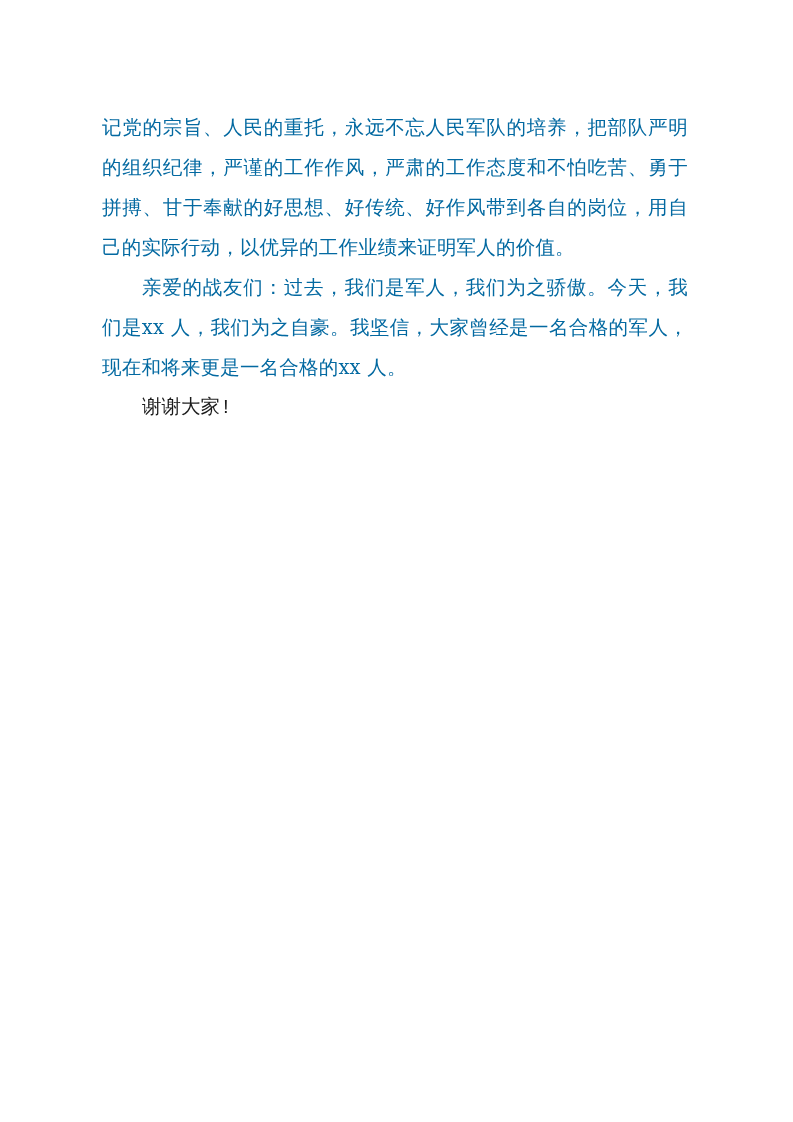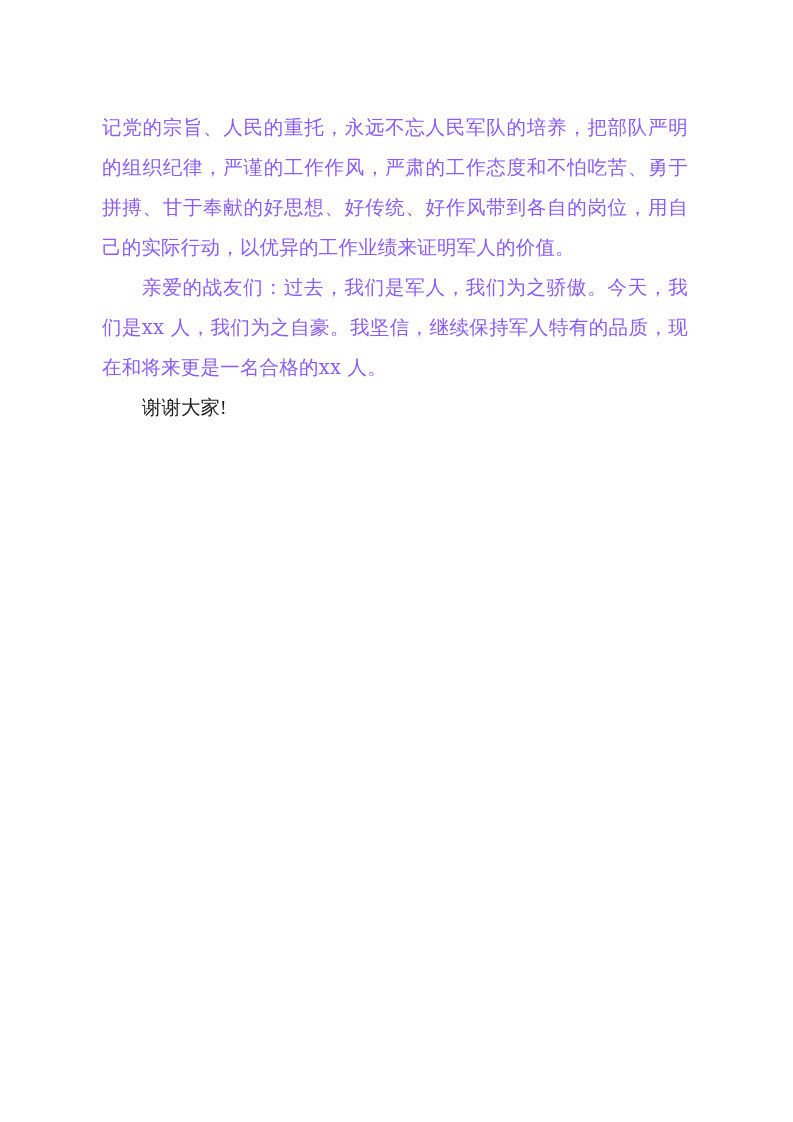--- a/index.html
+++ b/index.html
@@ -25,40 +25,40 @@
   .doc-body {
     width: 586px;
   }
   p.para {
     margin: 0 0 0 0;
     font-size: 19.5px;
     line-height: 40px;
     text-align: justify;
     text-justify: inter-ideograph;
     letter-spacing: 0.2px;
-    color: #8b5cf6;
+    color: #0369a1;
     font-family: "DejaVu Serif", "Liberation Serif", serif;
   }
   p.indent {
     text-indent: 40px;
   }
   p.first {
     text-indent: 0;
   }
   .closing {
     margin: 0;
     font-size: 19.5px;
     line-height: 40px;
     text-indent: 40px;
     color: #1b1b1b;
-    font-family: Liberation Serif, serif;
+    font-family: Liberation Mono, monospace;
   }
 </style>
 </head>
 <body>
 
 <div class="page">
   <div class="doc-body">
     <p class="para first">记党的宗旨、人民的重托，永远不忘人民军队的培养，把部队严明的组织纪律，严谨的工作作风，严肃的工作态度和不怕吃苦、勇于拼搏、甘于奉献的好思想、好传统、好作风带到各自的岗位，用自己的实际行动，以优异的工作业绩来证明军人的价值。</p>
-    <p class="para indent">亲爱的战友们：过去，我们是军人，我们为之骄傲。今天，我们是xx 人，我们为之自豪。我坚信，继续保持军人特有的品质，现在和将来更是一名合格的xx 人。</p>
+    <p class="para indent">亲爱的战友们：过去，我们是军人，我们为之骄傲。今天，我们是xx 人，我们为之自豪。我坚信，大家曾经是一名合格的军人，现在和将来更是一名合格的xx 人。</p>
     <p class="closing">谢谢大家!</p>
   </div>
 </div>
 
 </body></html>

